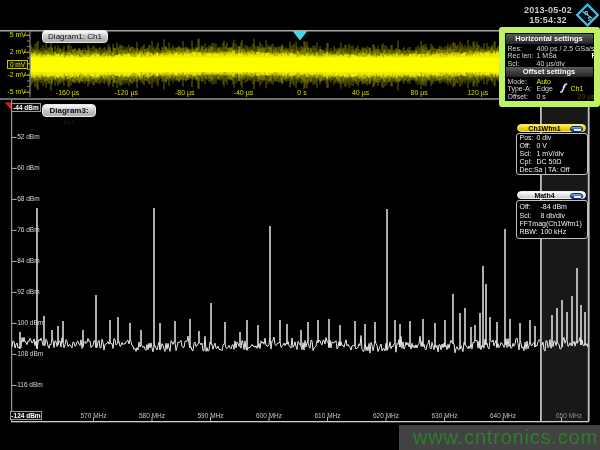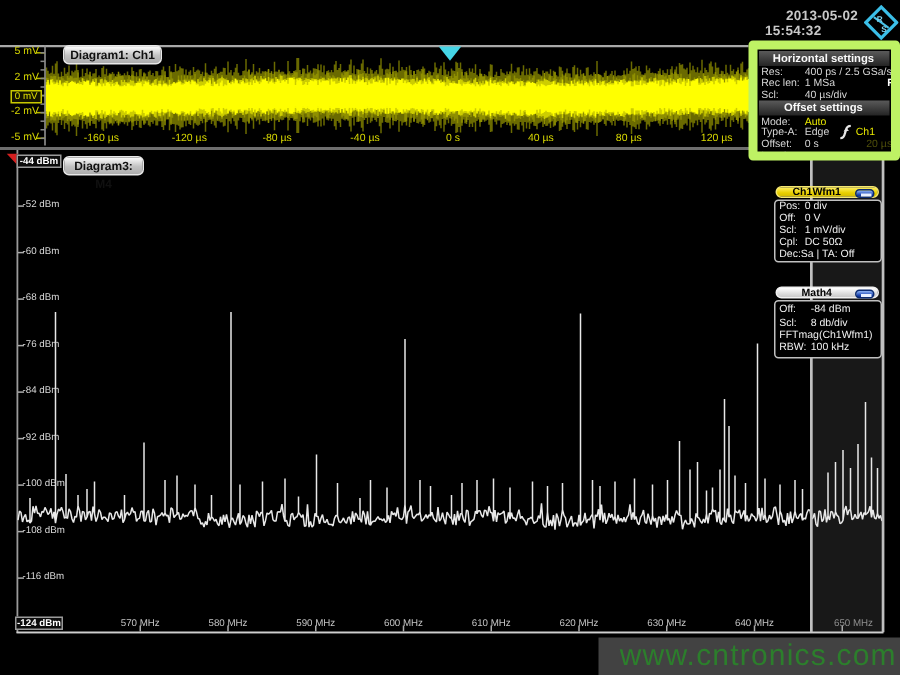--- a/index.html
+++ b/index.html
@@ -58,21 +58,21 @@
 <div style="position:absolute;left:2px;top:47.8px">
     <span class="ylab ab" style="position:static;display:block">2 mV</span>
   </div>
 <div style="position:absolute;left:2px;top:70.6px">
     <span class="ylab ab" style="position:static;display:block">-2 mV</span>
   </div>
 <div style="position:absolute;left:2px;top:87.7px">
     <span class="ylab ab" style="position:static;display:block">-5 mV</span>
   </div>
 <div style="position:absolute;left:7px;top:59.5px;width:21px;height:9px;border:1px solid #c8c800;background:#141400;color:#e0e000;font-size:6.5px;text-align:center;line-height:7px">0 mV</div>
-<div style="position:absolute;left:42px;top:30px;width:66px;height:13px;font-size:8px;line-height:12px;background:linear-gradient(#fdfdfd,#c2c2c2 55%,#adadad);border:1px solid #e8e8e8;border-radius:4px;color:#101010;font-weight:bold;text-align:center">Diagram1: Ch1</div>
+<div style="position:absolute;left:42px;top:30px;width:66px;height:13px;font-size:8px;line-height:12px;background:linear-gradient(#fdfdfd,#c2c2c2 55%,#adadad);border:1px solid #e8e8e8;border-radius:4px;color:#101010;font-weight:normal;text-align:center">Diagram1: Ch1</div>
 <div style="position:absolute;left:42px;top:103.5px;width:54px;height:13px;font-size:8px;line-height:12px;background:linear-gradient(#fdfdfd,#c2c2c2 55%,#adadad);border:1px solid #e8e8e8;border-radius:4px;color:#101010;font-weight:bold;text-align:center">Diagram3: M4</div>
 <div style="position:absolute;left:47.6px;top:88.5px;width:40px;text-align:center;color:#d9d900;font-size:7px">-160 µs</div>
 <div style="position:absolute;left:106.2px;top:88.5px;width:40px;text-align:center;color:#d9d900;font-size:7px">-120 µs</div>
 <div style="position:absolute;left:164.8px;top:88.5px;width:40px;text-align:center;color:#d9d900;font-size:7px">-80 µs</div>
 <div style="position:absolute;left:223.4px;top:88.5px;width:40px;text-align:center;color:#d9d900;font-size:7px">-40 µs</div>
 <div style="position:absolute;left:282.0px;top:88.5px;width:40px;text-align:center;color:#d9d900;font-size:7px">0 s</div>
 <div style="position:absolute;left:340.6px;top:88.5px;width:40px;text-align:center;color:#d9d900;font-size:7px">40 µs</div>
 <div style="position:absolute;left:399.2px;top:88.5px;width:40px;text-align:center;color:#d9d900;font-size:7px">80 µs</div>
 <div style="position:absolute;left:457.8px;top:88.5px;width:40px;text-align:center;color:#d9d900;font-size:7px">120 µs</div>
 <div style="position:absolute;left:15px;top:133.4px;color:#d8d8d8;font-size:6.5px">-52 dBm</div>
@@ -89,21 +89,21 @@
 <div style="position:absolute;left:71.5px;top:411.5px;width:44px;text-align:center;color:#c4c4c4;font-size:6.5px">570 MHz</div>
 <div style="position:absolute;left:130.0px;top:411.5px;width:44px;text-align:center;color:#c4c4c4;font-size:6.5px">580 MHz</div>
 <div style="position:absolute;left:188.5px;top:411.5px;width:44px;text-align:center;color:#c4c4c4;font-size:6.5px">590 MHz</div>
 <div style="position:absolute;left:247.0px;top:411.5px;width:44px;text-align:center;color:#c4c4c4;font-size:6.5px">600 MHz</div>
 <div style="position:absolute;left:305.5px;top:411.5px;width:44px;text-align:center;color:#c4c4c4;font-size:6.5px">610 MHz</div>
 <div style="position:absolute;left:364.0px;top:411.5px;width:44px;text-align:center;color:#c4c4c4;font-size:6.5px">620 MHz</div>
 <div style="position:absolute;left:422.5px;top:411.5px;width:44px;text-align:center;color:#c4c4c4;font-size:6.5px">630 MHz</div>
 <div style="position:absolute;left:481.0px;top:411.5px;width:44px;text-align:center;color:#c4c4c4;font-size:6.5px">640 MHz</div>
 <div style="position:absolute;left:547px;top:411.5px;width:44px;text-align:center;color:#8f8f8f;font-size:6.5px">650 MHz</div>
 <div style="position:absolute;left:510px;top:4.5px;width:76px;text-align:center;color:#c8c8c8;font-size:9px;font-weight:bold;letter-spacing:0.2px">2013-05-02</div>
-<div style="position:absolute;left:510px;top:14.5px;width:76px;text-align:left;color:#c8c8c8;font-size:9px;font-weight:bold;letter-spacing:0.2px">15:54:32</div>
+<div style="position:absolute;left:510px;top:14.5px;width:76px;text-align:center;color:#c8c8c8;font-size:9px;font-weight:bold;letter-spacing:0.2px">15:54:32</div>
 <svg class="ab" style="left:575.5px;top:3px" width="23" height="24" viewBox="0 0 23 24">
     <g transform="rotate(45 11.5 12)">
       <rect x="4.2" y="4.7" width="14.6" height="14.6" fill="none" stroke="#3bbfe8" stroke-width="2.2"></rect>
       <line x1="5.5" y1="13" x2="17.5" y2="11" stroke="#49c4ea" stroke-width="1.4"></line>
     </g>
     <text x="8.5" y="11.5" font-size="5.5" fill="#7fd4ee" font-weight="bold">R</text>
     <text x="11.5" y="18" font-size="5.5" fill="#7fd4ee" font-weight="bold">S</text>
   </svg>
 <div class="ab" style="left:498.5px;top:26.5px;width:101px;height:80px;background:#000;border:6px solid #bef264;border-radius:3px;overflow:hidden">
     <div class="hdr" style="top:1px">Horizontal settings</div>

